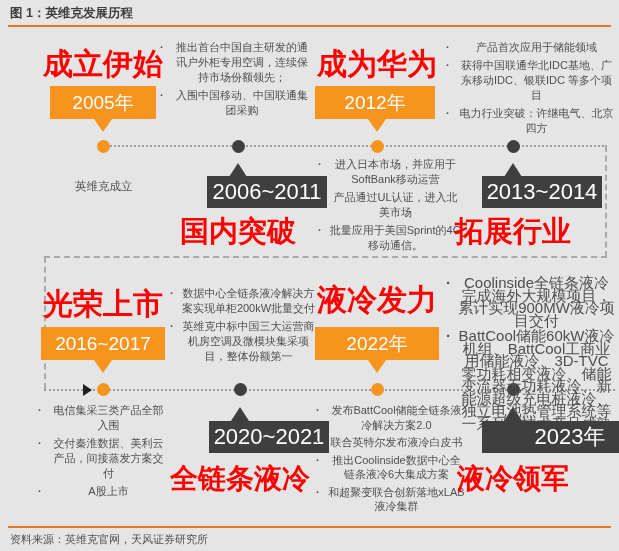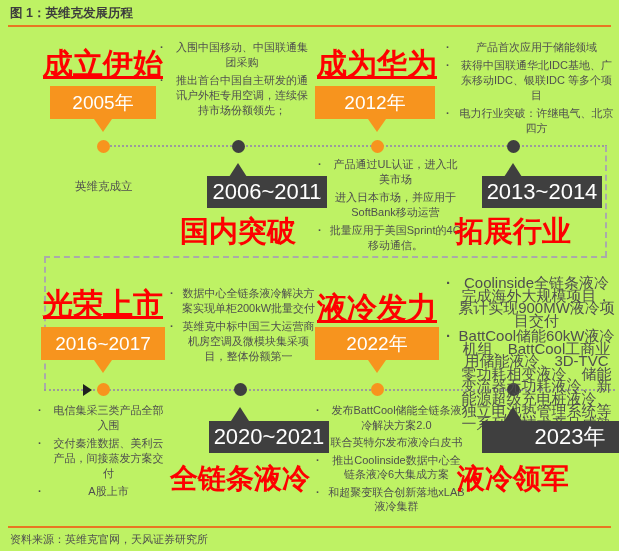--- a/index.html
+++ b/index.html
@@ -1,31 +1,31 @@
 <!DOCTYPE html>
 <html><head>
 <meta charset="utf-8">
 <style>
   html,body { margin:0; padding:0; background:#ffffff; }
   .canvas {
-    position:relative; width:619px; height:551px; background:#bef264;
+    position:relative; width:619px; height:551px; background:#e5e5e5;
     font-family:"Liberation Sans","DejaVu Sans",sans-serif; overflow:hidden;
   }
   .fig-title { position:absolute; left:10px; top:5px; font-size:12.5px; font-weight:bold; color:#3d3d3d; }
   .rule { position:absolute; left:8px; width:603px; height:0; border-top:2px solid #e87722; }
   .rule-top { top:25px; }
   .rule-bottom { top:526px; }
   .dotline { position:absolute; height:0; border-top:2px dotted #9b9b9b; }
   .dashline-h { position:absolute; height:0; border-top:2px dashed #aaaaaa; }
   .dashline-v { position:absolute; width:0; border-left:2px dashed #aaaaaa; }
   .node { position:absolute; width:13px; height:13px; border-radius:50%; }
   .node-orange { background:#f7941e; }
   .node-dark { background:#3f3f3f; }
   .era-title { position:absolute; text-align:center; font-weight:bold; color:#fe0000; white-space:nowrap; }
-  .t30 { font-size:30px;text-decoration:underline; }
+  .t30 { font-size:30px; }
   .t29 { font-size:29px; }
   .t28 { font-size:28px; }
   .yearbox { position:absolute; text-align:center; color:#ffffff; }
   .yb-orange { background:#f7941e; height:33px; line-height:33px; font-size:19px; }
   .yb-dark { background:#3f3f3f; height:32px; line-height:32px; font-size:22px;margin-left:29px; }
   .ptr-down { position:absolute; width:0; height:0; border-left:9px solid transparent; border-right:9px solid transparent; border-top:13px solid #f7941e; }
   .ptr-up { position:absolute; width:0; height:0; border-left:9px solid transparent; border-right:9px solid transparent; border-bottom:14px solid #3f3f3f; }
   .arrow-right { position:absolute; width:0; height:0; border-top:6px solid transparent; border-bottom:6px solid transparent; border-left:9px solid #1f1f1f; }
   .bullets { position:absolute; list-style:none; margin:0; padding:0; color:#4f4f4f; }
   .bullets li { position:relative; padding-left:13px; text-align:center; margin-bottom:3px; }
@@ -59,60 +59,60 @@
   <div class="node node-orange" style="left:97px; top:383px;"></div>
   <div class="node node-dark" style="left:234px; top:383px;"></div>
   <div class="node node-orange" style="left:371px; top:383px;"></div>
   <div class="node node-dark" style="left:507px; top:383px;"></div>
 
   <div class="era-title t30" style="left:28px; top:44px; width:150px;">成立伊始</div>
   <div class="yearbox yb-orange" style="left:50px; top:86px; width:106px;">2005年</div>
   <div class="ptr-down" style="left:94px; top:119px;"></div>
 
   <ul class="bullets f11" style="left:158px; top:40px; width:155px;">
+    <li>推出首台中国自主研发的通讯户外柜专用空调，连续保持市场份额领先；</li>
     <li>入围中国移动、中国联通集团采购</li>
-    <li>推出首台中国自主研发的通讯户外柜专用空调，连续保持市场份额领先；</li>
   </ul>
 
   <div class="era-title t30" style="left:302px; top:44px; width:150px;">成为华为</div>
   <div class="yearbox yb-orange" style="left:315px; top:86px; width:120px;">2012年</div>
   <div class="ptr-down" style="left:368px; top:119px;"></div>
 
   <ul class="bullets f11" style="left:444px; top:40px; width:172px;">
     <li>产品首次应用于储能领域</li>
     <li>获得中国联通华北IDC基地、广东移动IDC、银联IDC 等多个项目</li>
     <li>电力行业突破：许继电气、北京四方</li>
   </ul>
 
   <div class="note" style="left:75px; top:179px;">英维克成立</div>
 
   <div class="ptr-up" style="left:229px; top:163px;"></div>
   <div class="yearbox yb-dark" style="left:178px; top:176px; width:120px;">2006~2011</div>
   <div class="era-title t29" style="left:172px; top:212px; width:132px;">国内突破</div>
 
   <ul class="bullets f11" style="left:316px; top:157px; width:146px;">
+    <li>进入日本市场，并应用于SoftBank移动运营</li>
     <li>产品通过UL认证，进入北美市场</li>
-    <li>进入日本市场，并应用于SoftBank移动运营</li>
     <li>批量应用于美国Sprint的4G移动通信。</li>
   </ul>
 
   <div class="ptr-up" style="left:504px; top:163px;"></div>
   <div class="yearbox yb-dark" style="left:453px; top:176px; width:120px;">2013~2014</div>
   <div class="era-title t29" style="left:447px; top:212px; width:132px;">拓展行业</div>
 
   <div class="era-title t30" style="left:28px; top:284px; width:150px;">光荣上市</div>
   <div class="yearbox yb-orange" style="left:41px; top:327px; width:124px;">2016~2017</div>
   <div class="ptr-down" style="left:94px; top:360px;"></div>
 
   <ul class="bullets f11" style="left:168px; top:286px; width:148px;">
     <li>数据中心全链条液冷解决方案实现单柜200kW批量交付</li>
     <li>英维克中标中国三大运营商机房空调及微模块集采项目，整体份额第一</li>
   </ul>
 
-  <div class="era-title t30" style="left:302px; top:288px; width:150px;">液冷发力</div>
+  <div class="era-title t30" style="left:302px; top:280px; width:150px;">液冷发力</div>
   <div class="yearbox yb-orange" style="left:315px; top:327px; width:124px;">2022年</div>
   <div class="ptr-down" style="left:368px; top:360px;"></div>
 
   <ul class="bullets f95" style="left:444px; top:277px; width:172px;">
     <li>Coolinside全链条液冷完成海外大规模项目，累计实现900MW液冷项目交付</li>
     <li>BattCool储能60kW液冷机组、BattCool工商业用储能液冷、3D-TVC零功耗相变液冷、储能变流器无功耗液冷、新能源超级充电桩液冷、独立电池热管理系统等一系列新技术产品成熟应用</li>
   </ul>
 
   <ul class="bullets f11" style="left:36px; top:403px; width:132px;">
     <li>电信集采三类产品全部入围</li>

